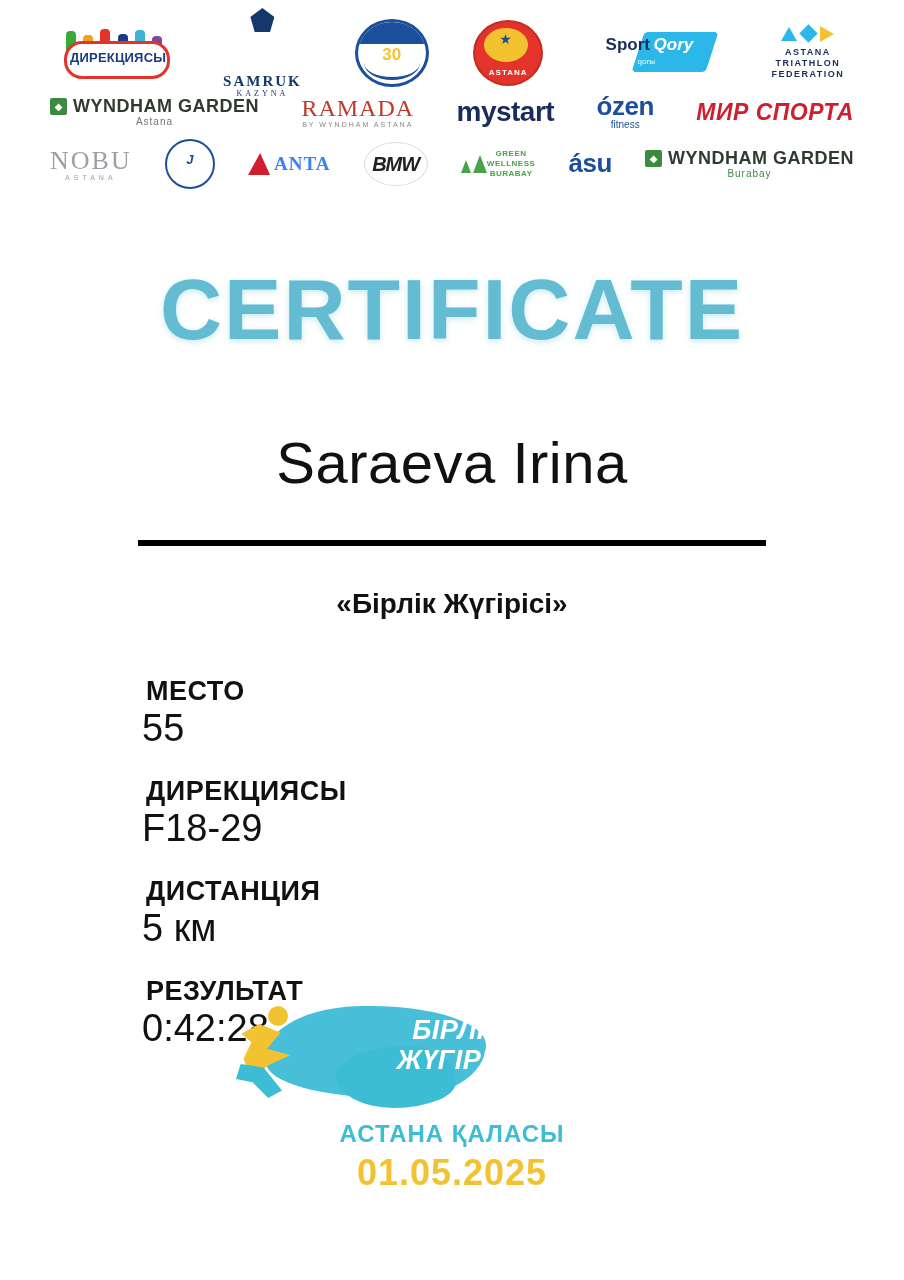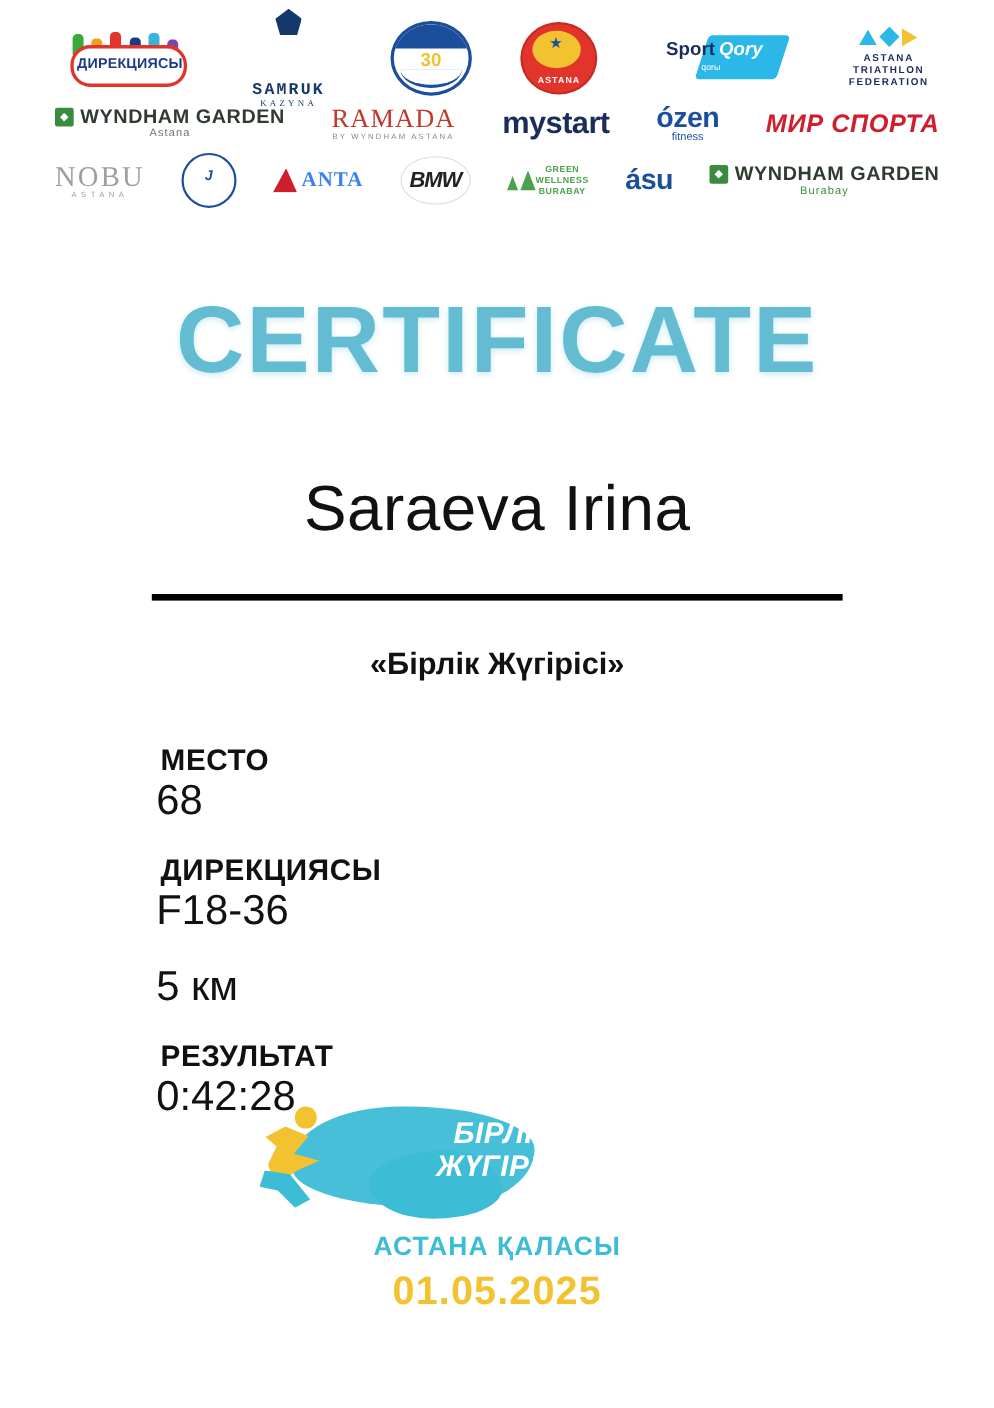--- a/index.html
+++ b/index.html
@@ -73,21 +73,21 @@
   .fig.e { background: #39b3d7; height: 23px; }
   .fig.f { background: #7b4aa0; height: 17px; }
 
   .logo-samruk { width: 96px; color: #14386b; }
   .samruk-mark {
     width: 24px; height: 24px;
     margin: 0 auto 3px auto;
     background: #14386b;
     clip-path: polygon(50% 0%, 100% 38%, 82% 100%, 18% 100%, 0% 38%);
   }
-  .samruk-t1 { font-size: 15px; font-weight: bold; letter-spacing: 2px; font-family: Liberation Mono, monospace; margin-top: 42px; }
+  .samruk-t1 { font-size: 15px; font-weight: bold; letter-spacing: 2px; font-family: Liberation Serif, serif; margin-top: 42px; }
   .samruk-t2 { font-size: 8px; letter-spacing: 3px; font-family: "Liberation Serif", serif; }
 
   .logo-emblem30 {
     width: 68px; height: 62px;
     border-radius: 50%;
     border: 3px solid #1b4f9c;
     background: #ffffff;
     position: relative;
     overflow: hidden;
   }
@@ -494,27 +494,28 @@
 
 <div class="cert-name">Saraeva Irina</div>
 
 <div class="divider"></div>
 
 <div class="event-name">«Бірлік Жүгірісі»</div>
 
 <div class="details">
   <div class="detail-row">
     <div class="detail-label">МЕСТО</div>
-    <div class="detail-value">68</div>
+    <div class="detail-value">55</div>
   </div>
   <div class="detail-row">
     <div class="detail-label">ДИРЕКЦИЯСЫ</div>
-    <div class="detail-value">F18-36</div>
+    <div class="detail-value">F18-29</div>
   </div>
   <div class="detail-row">
+    <div class="detail-label">ДИСТАНЦИЯ</div>
     <div class="detail-value">5 км</div>
   </div>
   <div class="detail-row">
     <div class="detail-label">РЕЗУЛЬТАТ</div>
     <div class="detail-value">0:42:28</div>
   </div>
 </div>
 
 <div class="event-logo">
   <div class="map-blob"></div>

